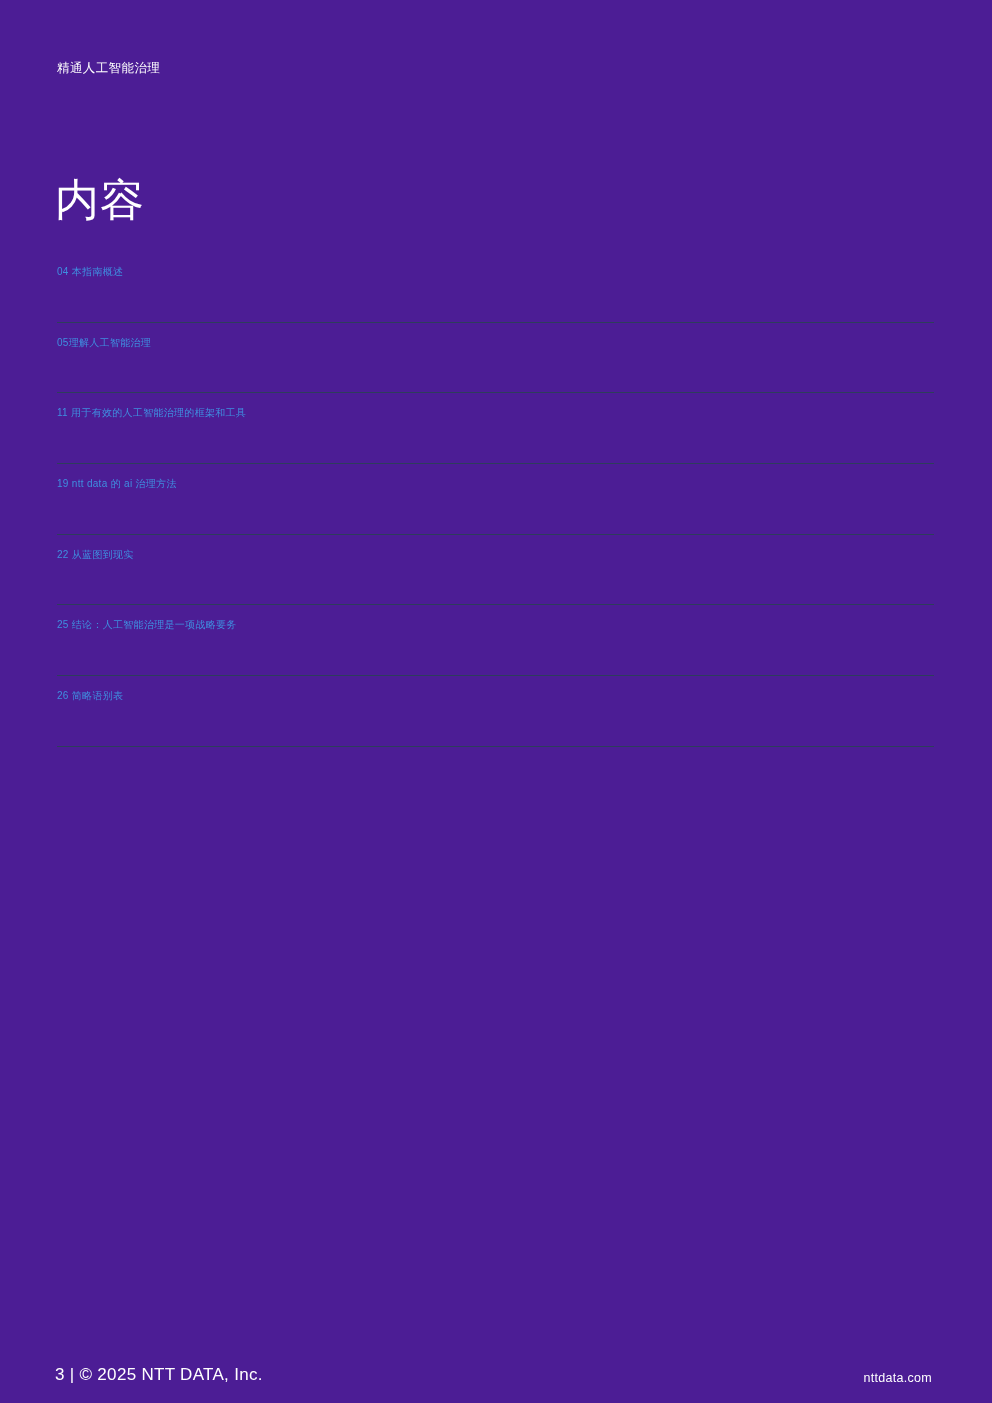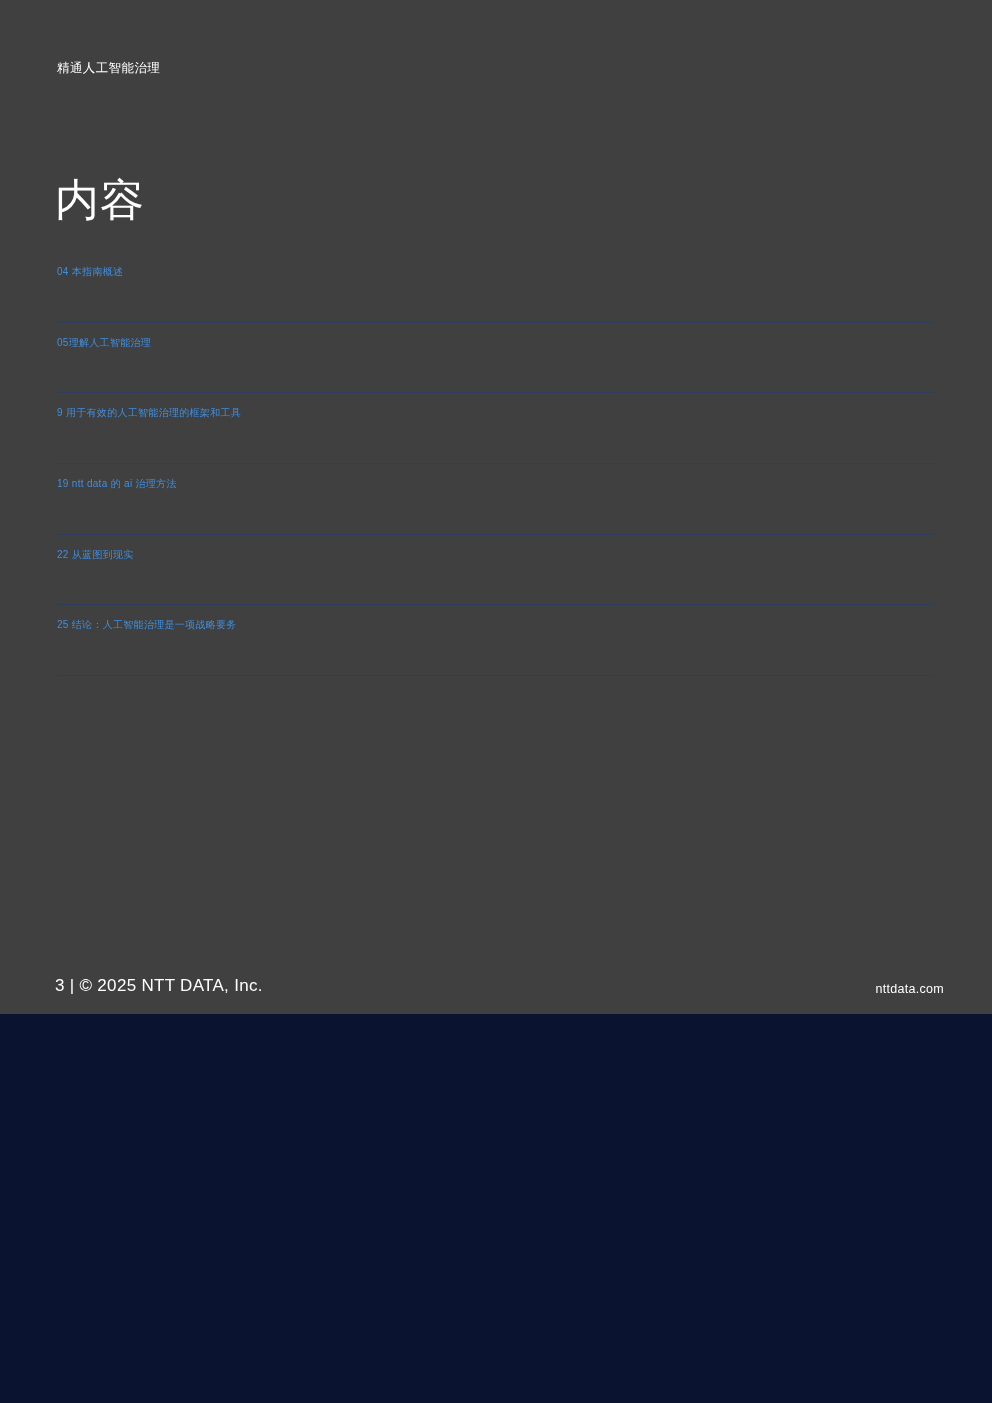--- a/index.html
+++ b/index.html
@@ -10,22 +10,22 @@
     width: 992px;
     height: 1403px;
     background: #0a1330;
     font-family: "Liberation Sans", sans-serif;
     -webkit-font-smoothing: antialiased;
     overflow: hidden;
   }
   .page {
     position: relative;
     width: 992px;
-    height: 1014px;
-    background: #404040;
+    height: 1403px;
+    background: #4c1d95;
     box-sizing: border-box;
   }
   .running-head {
     position: absolute;
     top: 60px;
     left: 57px;
     font-size: 12.5px;
     color: #ffffff;
     letter-spacing: 0.4px;
     font-weight: 400;
@@ -75,21 +75,21 @@
   .footer-left {
     position: absolute;
     left: 55px;
     bottom: 18px;
     font-size: 17px;
     color: #ffffff;
     letter-spacing: 0.3px;
   }
   .footer-right {
     position: absolute;
-    right: 48px;
+    right: 60px;
     bottom: 18px;
     font-size: 12.5px;
     color: #ffffff;
     letter-spacing: 0.3px;
   }
 </style>
 </head>
 <body>
 
 <div class="page">
@@ -102,36 +102,39 @@
 
     <div class="toc-entry">
       <span class="toc-line">04 本指南概述</span>
     </div>
 
     <div class="toc-entry">
       <span class="toc-line">05理解人工智能治理</span>
     </div>
 
     <div class="toc-entry">
-      <span class="toc-line">9 用于有效的人工智能治理的框架和工具</span>
+      <span class="toc-line">11 用于有效的人工智能治理的框架和工具</span>
     </div>
 
     <div class="toc-entry">
       <span class="toc-line">19 ntt data 的 ai 治理方法</span>
     </div>
 
     <div class="toc-entry">
       <span class="toc-line">22 从蓝图到现实</span>
     </div>
 
     <div class="toc-entry">
       <span class="toc-line">25 结论：人工智能治理是一项战略要务</span>
     </div>
 
 
+    <div class="toc-entry">
+      <span class="toc-line">26 简略语别表</span>
+    </div>
 
   </div>
 
   <div class="footer">
     <span class="footer-left">3 | © 2025 NTT DATA, Inc.</span>
     <span class="footer-right">nttdata.com</span>
   </div>
 
 </div>
 

